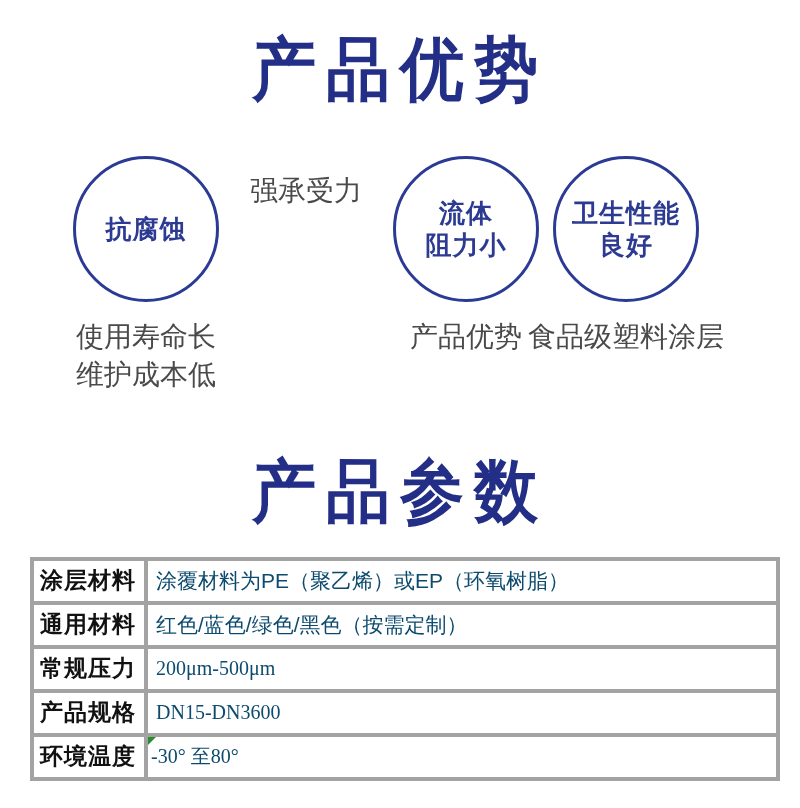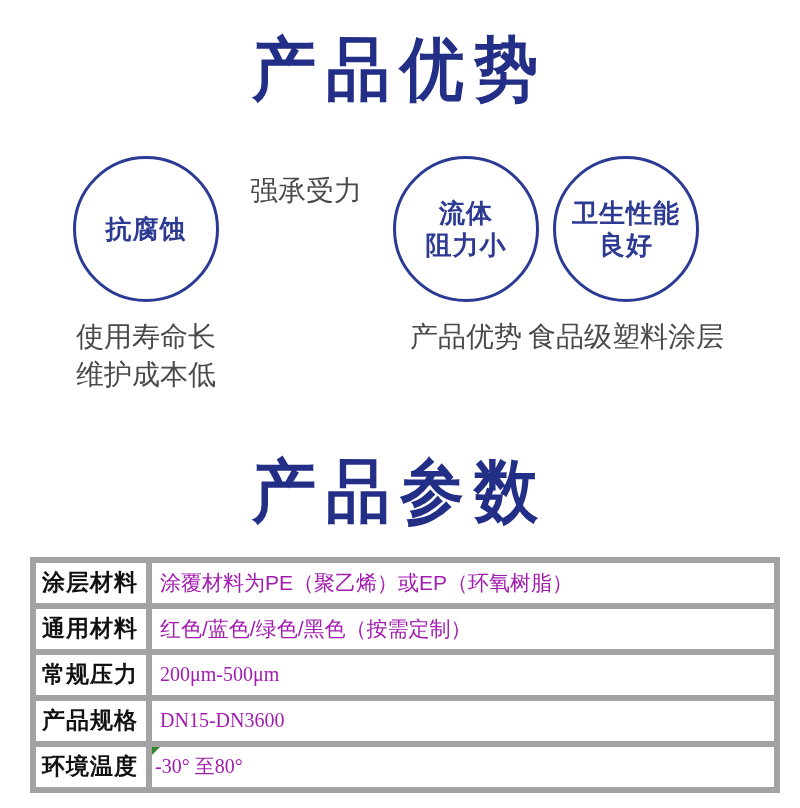--- a/index.html
+++ b/index.html
@@ -63,38 +63,38 @@
   }
 
   
   .param-table{
     margin:36px 0 0 30px;
     width:750px;
     border-collapse:collapse;
     table-layout:fixed;
   }
   .param-table td{
-    border:6px solid #a3a3a3;
+    border:4px solid #a3a3a3;
     height:38px;
     vertical-align:middle;
     overflow:hidden;
     white-space:nowrap;
   }
   .param-table td.label{
     width:103px;
     font-weight:700;
     font-size:23px;
     color:#111;
     text-align:left;
     padding-left:6px;
     letter-spacing:1px;
   }
   .param-table td.value{
     font-size:21px;
-    color:#a21caf;
+    color:#0c4a6e;
     padding-left:8px;
   }
   .param-table td.value.mono{
     font-family:Liberation Serif, serif;
     font-size:20px;
   }
   .param-table td.value.indent{padding-left:3px;}
   .cell-marker{
     position:relative;
   }

